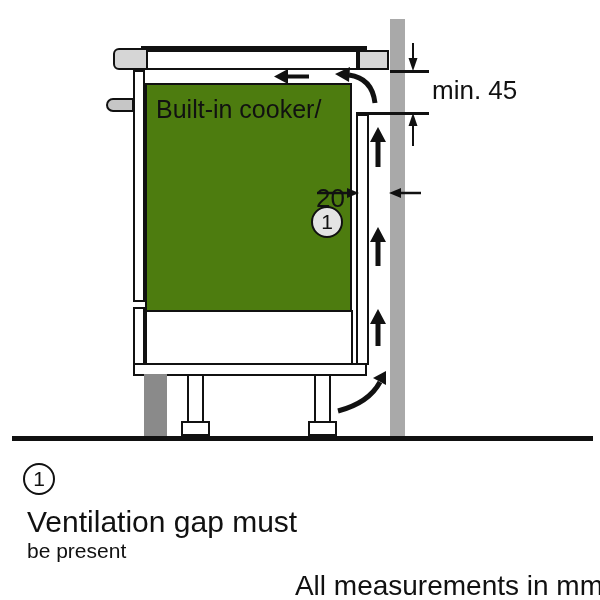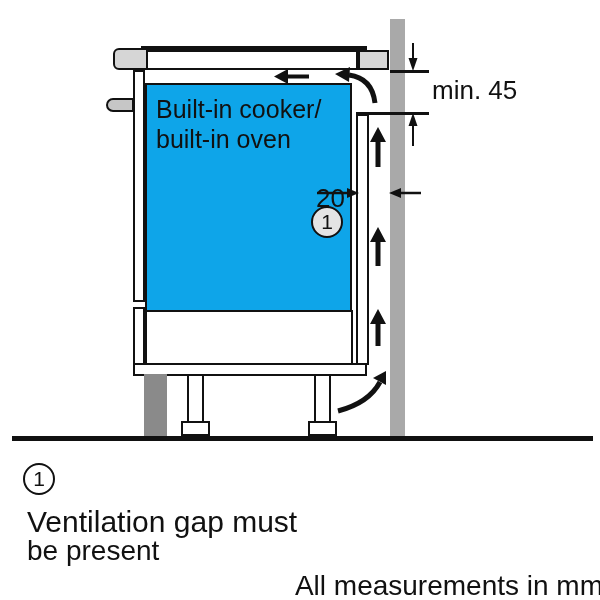--- a/index.html
+++ b/index.html
@@ -12,21 +12,21 @@
   
   .wall{left:390px;top:19px;width:15px;height:417px;background:#a9a9a9;}
   .floor{left:12px;top:436px;width:581px;height:5px;background:#111;}
   .hob-glass{left:141px;top:46px;width:226px;height:5px;background:#111;}
   .worktop-mid{left:146px;top:50px;width:212px;height:20px;}
   .cap-left{left:113px;top:48px;width:35px;height:22px;border-radius:6px 0 0 6px;}
   .cap-right{left:358px;top:50px;width:31px;height:20px;}
   .side-upper{left:133px;top:70px;width:12px;height:232px;}
   .side-lower{left:133px;top:307px;width:12px;height:68px;}
   .handle{left:106px;top:98px;width:28px;height:14px;background:#c6c6c6;border:2px solid #111;border-radius:7px 0 0 7px;position:absolute;box-sizing:border-box;}
-  .oven{left:145px;top:83px;width:207px;height:269px;background:#0ea5e9;border:2px solid #111;position:absolute;box-sizing:border-box;}
+  .oven{left:145px;top:83px;width:207px;height:269px;background:#4d7c0f;border:2px solid #111;position:absolute;box-sizing:border-box;}
   .oven-label{position:absolute;left:9px;top:9px;font-size:25px;line-height:30px;color:#111;white-space:nowrap;}
   .rear-panel{left:356px;top:114px;width:13px;height:251px;}
   .drawer{left:145px;top:310px;width:208px;height:55px;}
   .shelf{left:133px;top:363px;width:234px;height:13px;}
   .plinth{left:144px;top:374px;width:23px;height:62px;background:#8a8a8a;}
   .leg1{left:187px;top:374px;width:17px;height:51px;}
   .foot1{left:181px;top:421px;width:29px;height:15px;}
   .leg2{left:314px;top:374px;width:17px;height:51px;}
   .foot2{left:308px;top:421px;width:29px;height:15px;}
 
@@ -35,21 +35,21 @@
   .dim-line2{left:356px;top:112px;width:73px;height:3px;background:#111;}
 
   
   .lbl{position:absolute;color:#111;white-space:nowrap;margin-top:13px;}
   .min45{left:432px;top:64px;font-size:26px;line-height:26px;}
   .gap20{left:316px;top:172px;font-size:26px;line-height:26px;}
   .badge{position:absolute;width:32px;height:32px;border:2px solid #111;border-radius:50%;box-sizing:border-box;display:flex;align-items:center;justify-content:center;font-size:21px;background:#fff;}
   .callout1{left:311px;top:206px;background:#e4e4e4;}
   .footnote-badge{left:23px;top:463px;}
   .footnote-l1{left:27px;top:494px;font-size:30px;line-height:30px;}
-  .footnote-l2{left:27px;top:523px;font-size:28px;line-height:30px;text-align:center;}
+  .footnote-l2{left:27px;top:523px;font-size:21px;line-height:30px;text-align:center;}
   .units{left:0px;top:558px;width:591px;text-align:right;font-size:28px;line-height:30px;padding-left:12px;}
 
   svg.overlay{position:absolute;left:0;top:0;width:600px;height:600px;pointer-events:none;}
 </style>
 </head>
 <body>
 
 <div class="canvas">
 
   <div class="abs wall"></div>
@@ -58,21 +58,20 @@
   <div class="abs hob-glass"></div>
   <div class="gray-box cap-left"></div>
   <div class="box worktop-mid"></div>
   <div class="gray-box cap-right"></div>
 
   <div class="box side-upper"></div>
   <div class="handle"></div>
   <div class="oven">
     <div class="oven-label">
       <div>Built-in cooker/</div>
-      <div>built-in oven</div>
     </div>
   </div>
   <div class="box rear-panel"></div>
   <div class="box drawer"></div>
   <div class="box side-lower"></div>
   <div class="box shelf"></div>
   <div class="abs plinth"></div>
   <div class="box leg1"></div>
   <div class="box foot1"></div>
   <div class="box leg2"></div>

